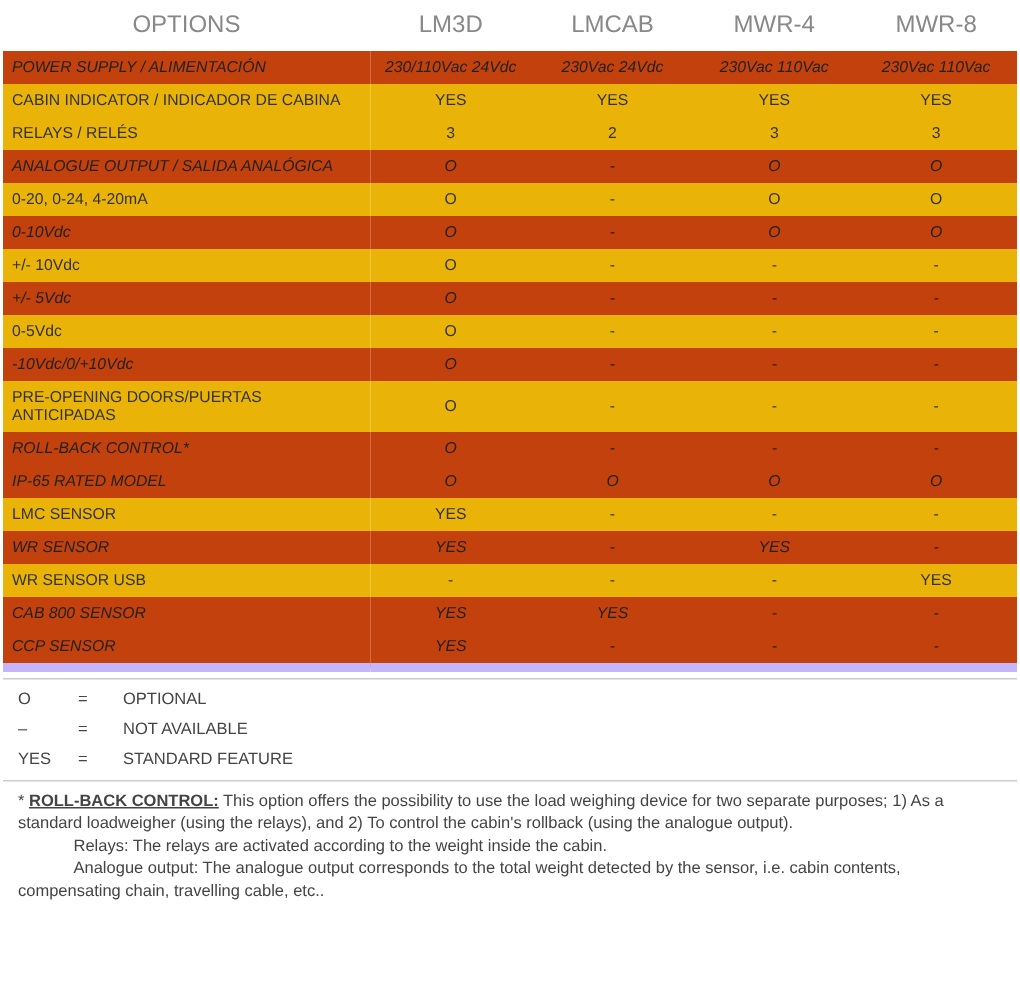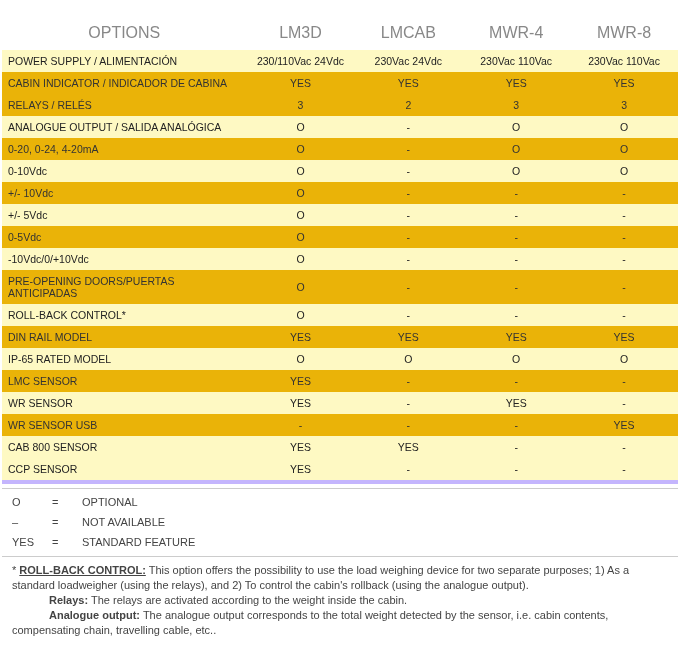--- a/index.html
+++ b/index.html
@@ -8,35 +8,34 @@
     width: 680px;
     height: 660px;
     font-size: 11px;
     color: #555;
     background: #fff;
   }
   .wrapper { padding: 2px; }
   table {
     width: 100%;
     border-collapse: collapse;
-    border-bottom: 4px solid #c4b5fd;
-    margin-top: 16px;
+    border-bottom: 6px solid #c4b5fd;
   }
   tr.head-row td {
     font-size: 16px;
     color: #888;
     font-weight: 500;
     padding: 6px 6px 8px 6px;
     background: #fff;
   }
   tr.data-row td {
     padding: 5px 6px;
     font-size: 10.5px;
   }
-  tr.dark td { background: #fef9c3; color: #222; }
+  tr.dark td { background: #c2410c; color: #222; font-style: italic; }
   tr.light td { background: #eab308; color: #333; }
   td.opt { text-align: left; padding-left: 10px; }
   td.val { text-align: center; width: 108px; }
   td.opt-head { text-align: center; width: 245px; }
   .legend {
     margin-top: 4px;
     border-top: 1px solid #ccc;
     border-bottom: 1px solid #ccc;
     padding: 4px 10px;
     font-size: 11px;
@@ -46,21 +45,21 @@
   .legend-row { display: flex; align-items: center; }
   .legend-sym { width: 40px; }
   .legend-eq { width: 30px; }
   .notes {
     padding: 6px 10px 0 10px;
     font-size: 11px;
     line-height: 1.35;
     color: #444;
   }
   .notes .title { text-decoration: underline; font-weight: bold; }
-  .notes .bold { font-weight: bold; padding-left: 37px; }
+  .notes .bold { font-weight: normal; padding-left: 37px; }
 </style>
 </head>
 <body>
 
 <div class="wrapper">
   <table>
     <tbody>
         <tr class="head-row">
       <td class="opt-head">OPTIONS</td>
       <td class="val">LM3D</td>
@@ -146,27 +145,20 @@
           <td class="val">-</td>
           <td class="val">-</td>
           <td class="val">-</td>
         </tr>
         <tr class="data-row dark">
           <td class="opt">ROLL-BACK CONTROL*</td>
           <td class="val">O</td>
           <td class="val">-</td>
           <td class="val">-</td>
           <td class="val">-</td>
-        </tr>
-        <tr class="data-row light">
-          <td class="opt">DIN RAIL MODEL</td>
-          <td class="val">YES</td>
-          <td class="val">YES</td>
-          <td class="val">YES</td>
-          <td class="val">YES</td>
         </tr>
         <tr class="data-row dark">
           <td class="opt">IP-65 RATED MODEL</td>
           <td class="val">O</td>
           <td class="val">O</td>
           <td class="val">O</td>
           <td class="val">O</td>
         </tr>
         <tr class="data-row light">
           <td class="opt">LMC SENSOR</td>

